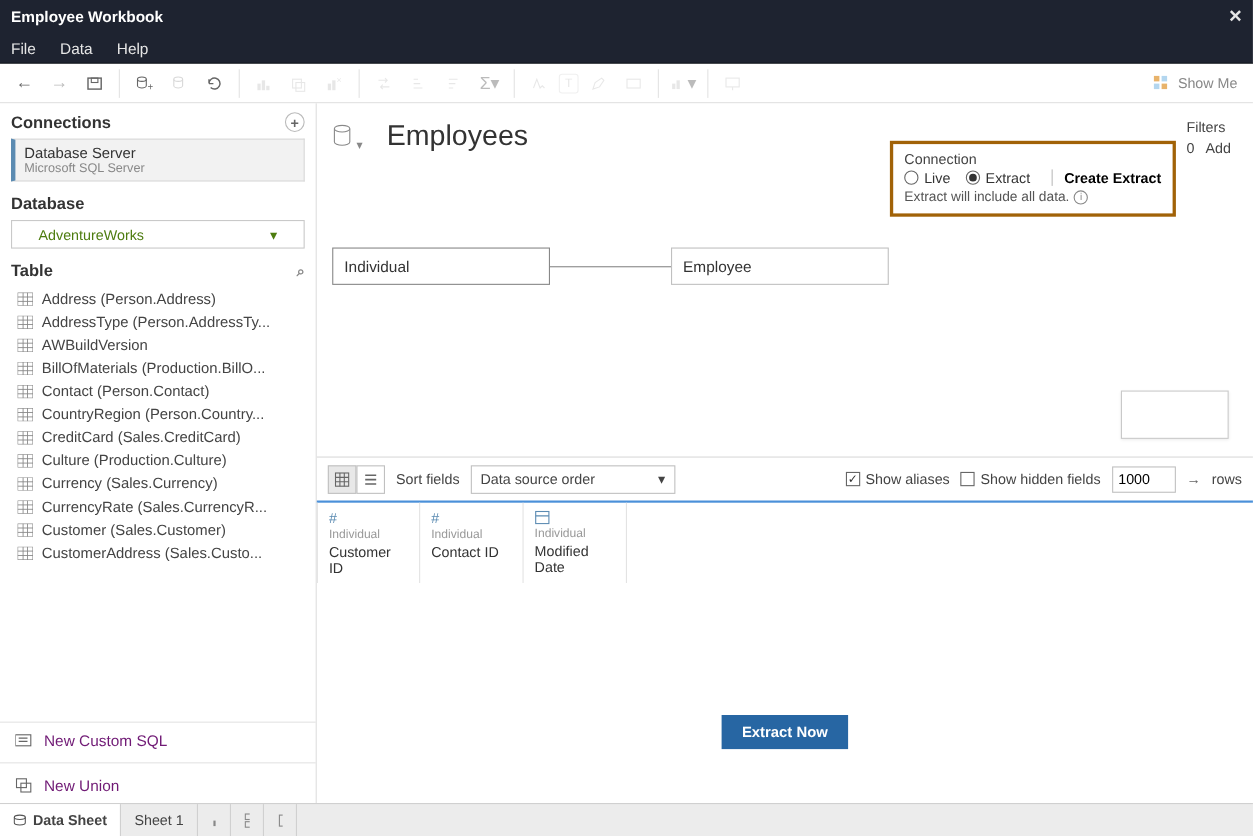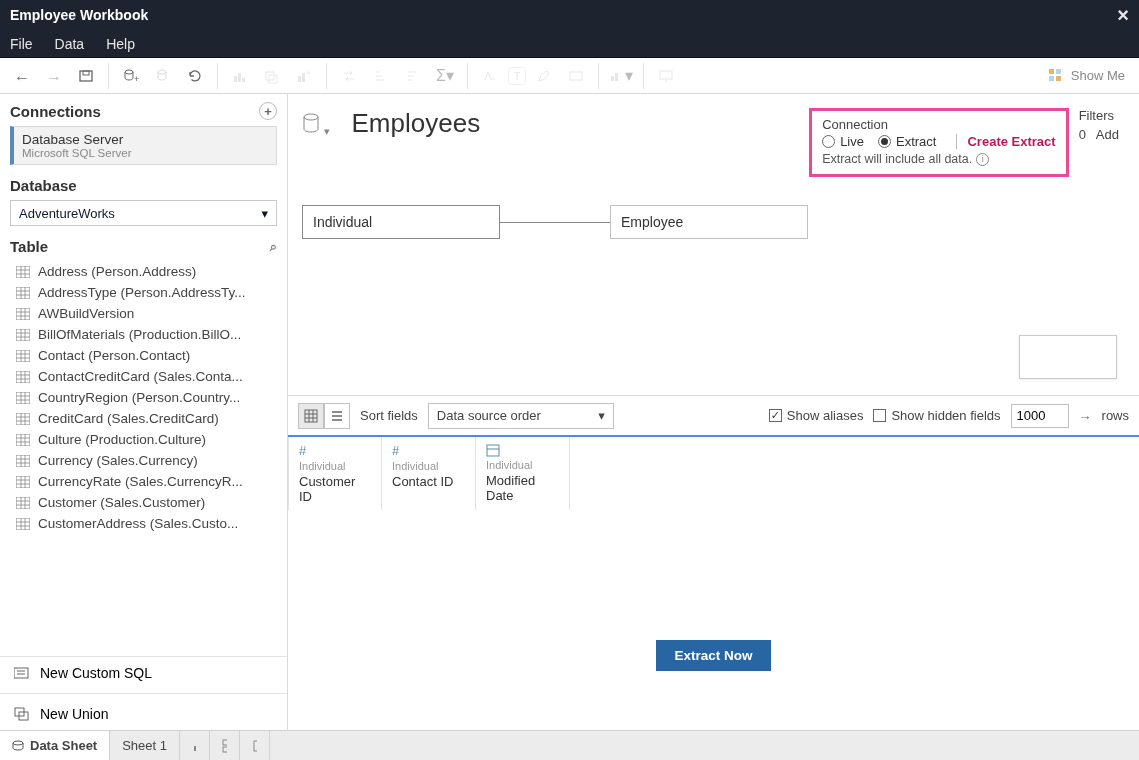--- a/index.html
+++ b/index.html
@@ -19,43 +19,43 @@
 
 .body { display: flex; height: calc(760px - 30px - 28px - 36px - 30px); }
 
 
 .sidebar { width: 288px; border-right: 1px solid #d9d9d9; display: flex; flex-direction: column; background:#fff; }
 .section-head { display: flex; align-items: center; padding: 8px 10px 6px 10px; font-size: 15px; font-weight: 600; color: #333; }
 .section-head .add { margin-left: auto; width: 18px; height: 18px; border: 1px solid #bbb; border-radius: 50%; display: flex; align-items: center; justify-content: center; font-size: 13px; color: #666; cursor:pointer;}
 .conn-item { margin: 0 10px 8px 10px; border: 1px solid #d9d9d9; background: #f2f2f2; padding: 5px 8px; border-left: 4px solid #5b8bb2; }
 .conn-item .name { font-size: 13.5px; color: #333; }
 .conn-item .sub { font-size: 11.5px; color: #888; }
-.db-select { margin: 0 10px 8px 10px; border: 1px solid #c9c9c9; background: #fff; height: 26px; display: flex; align-items: center; padding: 0 8px; font-size: 13px; color: #0f172a; justify-content: space-between; }
+.db-select { margin: 0 10px 8px 10px; border: 1px solid #c9c9c9; background: #fff; height: 26px; display: flex; align-items: center; padding: 0 24px; font-size: 13px; color: #4d7c0f; justify-content: space-between; }
 .tables-wrap { flex: 1; overflow: hidden; display:flex; flex-direction:column;}
 .table-search { margin-left:auto; color:#888; font-size:13px;}
 .table-list { overflow-y: auto; flex:1; padding-bottom:4px;}
 .table-row { display: flex; align-items: center; gap: 8px; padding: 3px 10px 3px 16px; font-size: 13.5px; color: #444; cursor:pointer; white-space:nowrap; overflow:hidden; text-overflow:ellipsis;}
 .table-row .table-icon { width: 14px; height: 12px; flex-shrink:0; }
 .sidebar-divider { height:1px; background:#e3e3e3; margin:4px 0;}
 .sidebar-footer { border-top:1px solid #e3e3e3; }
-.sidebar-action { display:flex; align-items:center; gap:10px; padding:8px 14px; font-size:14px; color:#000000; cursor:pointer;}
+.sidebar-action { display:flex; align-items:center; gap:10px; padding:8px 14px; font-size:14px; color:#701a75; cursor:pointer;}
 
 
 .main { flex:1; display:flex; flex-direction:column; background:#fff; position:relative;}
 .ds-header { display:flex; padding:14px 20px 8px 14px; align-items:flex-start; }
 .ds-title-wrap { display:flex; align-items:center; gap:12px;}
 .ds-cyl { width:20px; height:22px; color:#888;}
 .ds-title { font-size:26px; color:#333; font-weight:400;}
-.conn-box { margin-left:auto; border:3px solid #ec4899; padding:6px 10px 8px 10px; min-width:236px;}
+.conn-box { margin-left:auto; border:3px solid #a16207; padding:6px 10px 8px 10px; min-width:236px;margin-top:20px;}
 .conn-box-label { font-size:13px; color:#444; margin-bottom:0;}
 .conn-radios { display:flex; align-items:center; gap:14px; margin-top:2px;}
 .radio { display:flex; align-items:center; gap:5px; font-size:13px; color:#333;}
 .radio .circ { width:13px; height:13px; border:1.5px solid #666; border-radius:50%; display:flex; align-items:center; justify-content:center;}
 .radio .circ.inner::after { content:''; width:7px; height:7px; background:#333; border-radius:50%;}
-.create-extract { color:#be185d; font-weight:600; font-size:13px; cursor:pointer; margin-left:6px; border-left:1px solid #bbb; padding-left:10px;}
+.create-extract { color:#000000; font-weight:600; font-size:13px; cursor:pointer; margin-left:6px; border-left:1px solid #bbb; padding-left:10px;}
 .conn-sub { font-size:12.5px; color:#555; margin-top:3px; display:flex; align-items:center; gap:4px;}
 .info-circ { width:13px; height:13px; border:1px solid #888; border-radius:50%; display:inline-flex; align-items:center; justify-content:center; font-size:9px; color:#888;}
 .filters-box { margin-left:10px; font-size:13px; color:#444; text-align:left;}
 .filters-box .row2 { display:flex; gap:10px; margin-top:4px;}
 .filters-box .add-link { color:#444; cursor:pointer;}
 
 .canvas { height:210px; position:relative; padding-left:14px;}
 .join-table { position:absolute; border:1px solid #888; background:#fff; width:198px; height:34px; display:flex; align-items:center; padding:0 10px; font-size:14px; color:#333;}
 .join-table.secondary { border-color:#c0c0c0;}
 .join-line { position:absolute; height:1px; background:#888;}
@@ -267,27 +267,20 @@
               <rect x="0" y="0" width="14" height="12" fill="none" stroke="#888"></rect>
               <path d="M0 4h14M0 8h14M5 0v12M9 0v12" stroke="#888" stroke-width="0.8"></path>
             </svg>
             <span>Contact (Person.Contact)</span>
           </div>
           <div class="table-row">
             <svg class="table-icon" viewBox="0 0 14 12">
               <rect x="0" y="0" width="14" height="12" fill="none" stroke="#888"></rect>
               <path d="M0 4h14M0 8h14M5 0v12M9 0v12" stroke="#888" stroke-width="0.8"></path>
             </svg>
-            <span>ContactCreditCard (Sales.Conta...</span>
-          </div>
-          <div class="table-row">
-            <svg class="table-icon" viewBox="0 0 14 12">
-              <rect x="0" y="0" width="14" height="12" fill="none" stroke="#888"></rect>
-              <path d="M0 4h14M0 8h14M5 0v12M9 0v12" stroke="#888" stroke-width="0.8"></path>
-            </svg>
             <span>CountryRegion (Person.Country...</span>
           </div>
           <div class="table-row">
             <svg class="table-icon" viewBox="0 0 14 12">
               <rect x="0" y="0" width="14" height="12" fill="none" stroke="#888"></rect>
               <path d="M0 4h14M0 8h14M5 0v12M9 0v12" stroke="#888" stroke-width="0.8"></path>
             </svg>
             <span>CreditCard (Sales.CreditCard)</span>
           </div>
           <div class="table-row">

